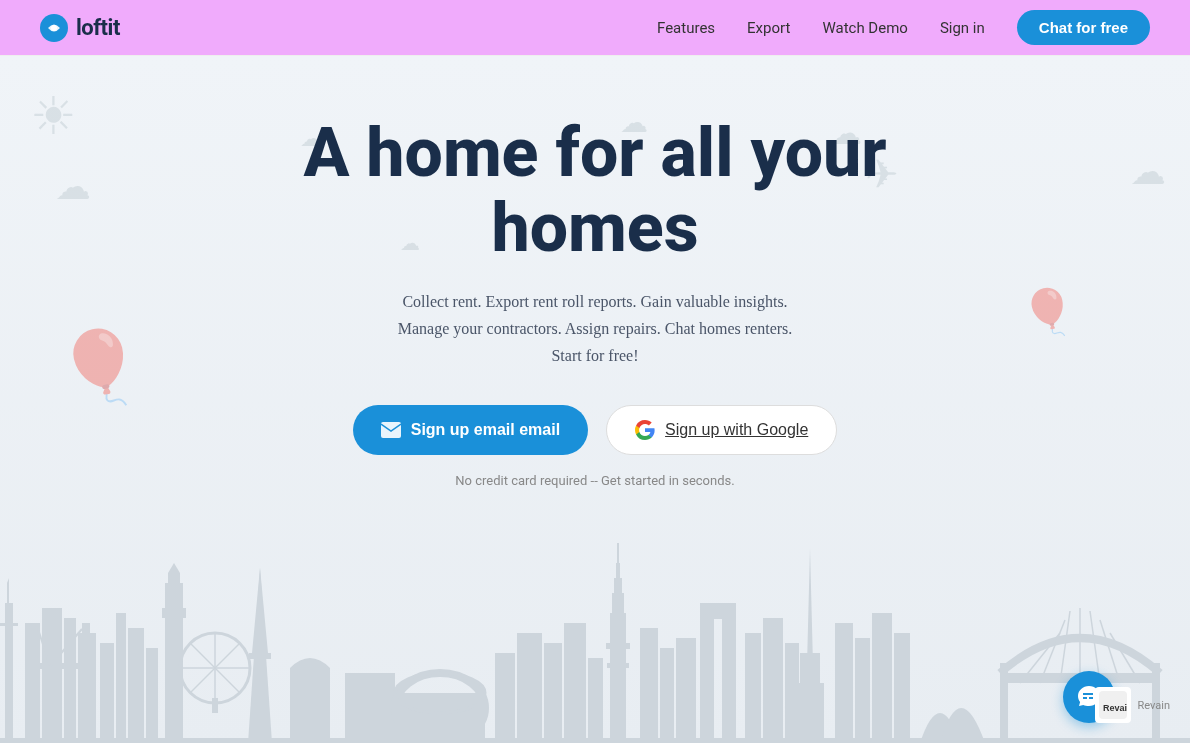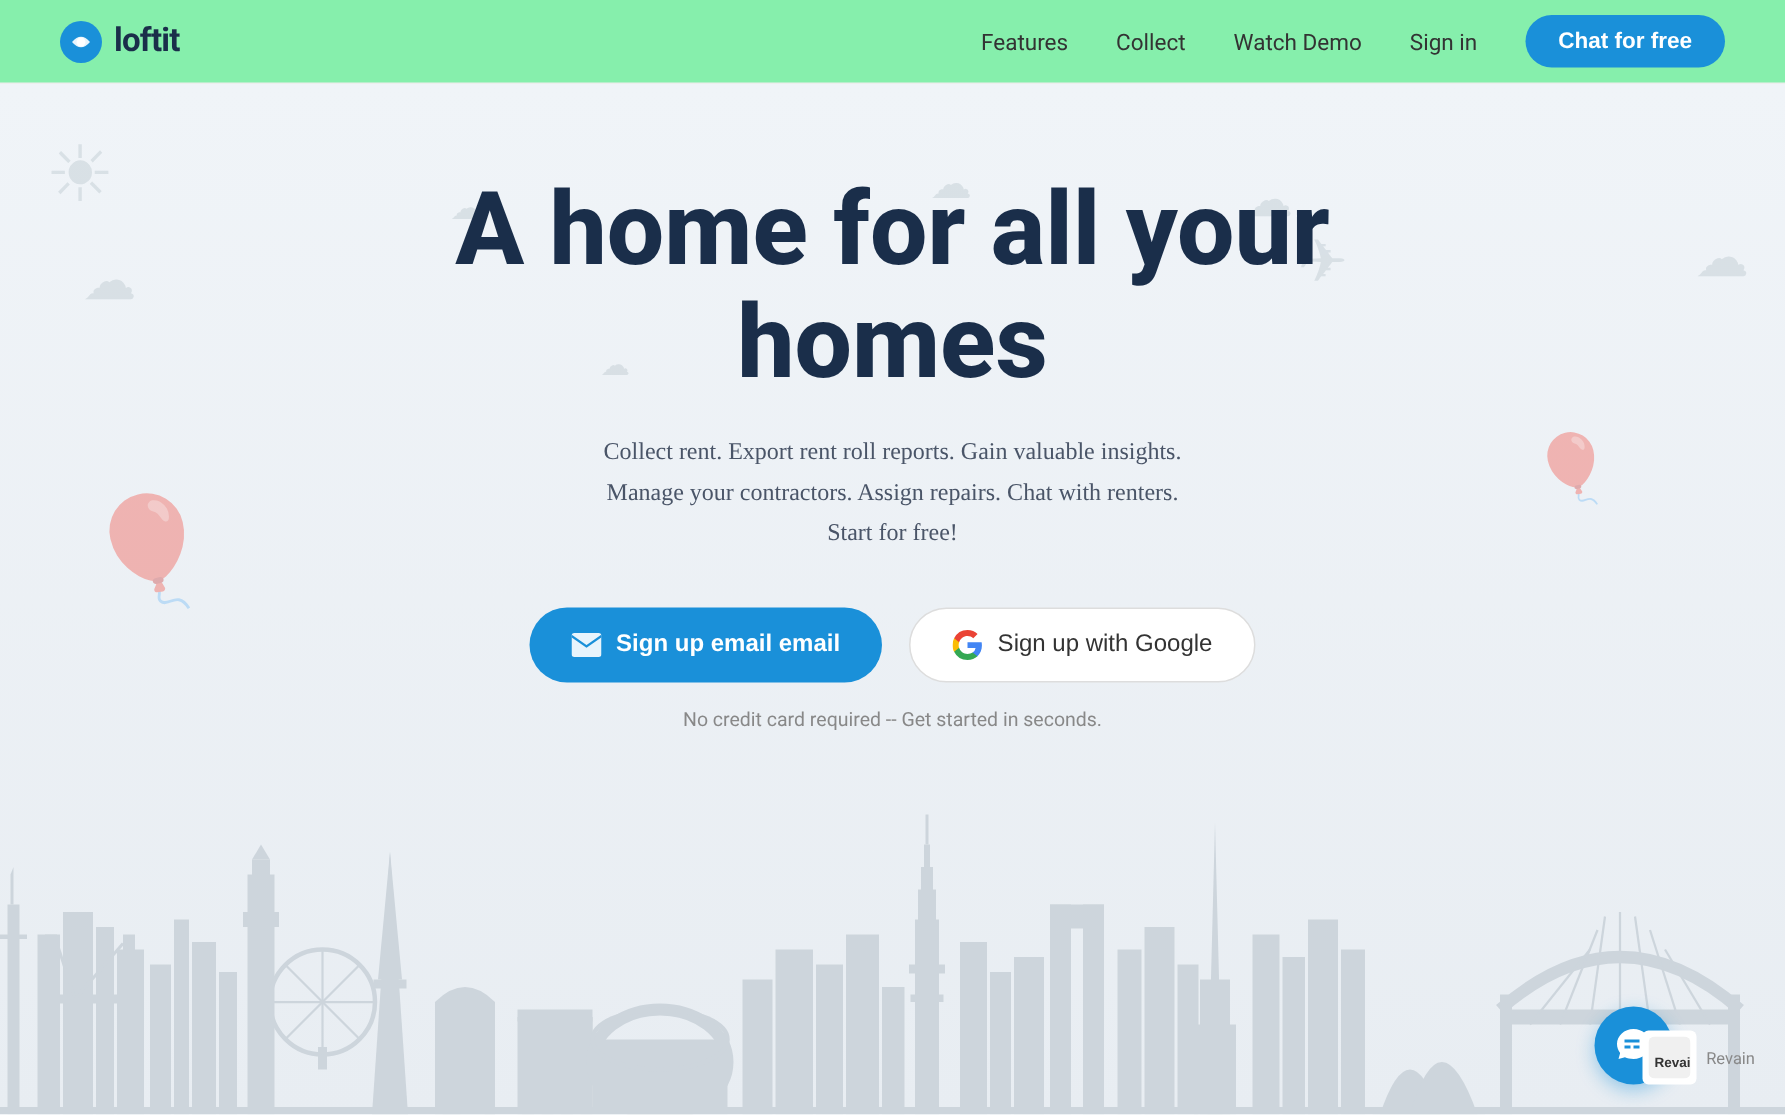--- a/index.html
+++ b/index.html
@@ -9,21 +9,21 @@
       width: 1190px;
       height: 743px;
       overflow: hidden;
       position: relative;
     }
 
     
     nav {
       position: relative;
       z-index: 10;
-      background: #86efac;
+      background: #f0abfc;
       display: flex;
       align-items: center;
       justify-content: space-between;
       padding: 0 40px;
       height: 56px;
       border-bottom: 1px solid #eee;
     }
     .logo {
       display: flex;
       align-items: center;
@@ -166,20 +166,21 @@
       color: #333;
       border: 1px solid #ddd;
       padding: 14px 28px;
       border-radius: 30px;
       font-size: 16px;
       font-weight: 500;
       cursor: pointer;
       display: flex;
       align-items: center;
       gap: 10px;
+      text-decoration: underline;
     }
     .hero-disclaimer {
       font-size: 13px;
       color: #888;
     }
 
     
     .google-g {
       width: 20px;
       height: 20px;
@@ -251,21 +252,21 @@
   <div class="logo">
     <svg class="logo-icon" viewBox="0 0 28 28" fill="none">
       <circle cx="14" cy="14" r="14" fill="#1a90d9"></circle>
       <path d="M8 14 Q14 7 20 14 Q14 21 8 14Z" fill="white" opacity="0.9"></path>
       <circle cx="14" cy="14" r="3" fill="white"></circle>
     </svg>
     <span class="logo-text">loftit</span>
   </div>
   <div class="nav-links">
     <a class="nav-link">Features</a>
-    <a class="nav-link">Collect</a>
+    <a class="nav-link">Export</a>
     <a class="nav-link">Watch Demo</a>
     <a class="nav-link">Sign in</a>
     <button class="btn-start">Chat for free</button>
   </div>
 </nav>
 
 <section class="hero">
 
   <span class="bg-icon sun-icon">☀</span>
   <span class="bg-icon cloud-tl">☁</span>
@@ -275,21 +276,21 @@
   <span class="bg-icon cloud-tr2">☁</span>
   <span class="bg-icon plane-icon">✈</span>
   <span class="bg-icon cloud-cr">☁</span>
   <span class="bg-icon balloon-icon">🎈</span>
   <span class="bg-icon balloon-r">🎈</span>
 
   <div class="hero-content">
     <h1 class="hero-title">A home for all your homes</h1>
     <div class="hero-desc">
       <p>Collect rent. Export rent roll reports. Gain valuable insights.</p>
-      <p>Manage your contractors. Assign repairs. Chat with renters.</p>
+      <p>Manage your contractors. Assign repairs. Chat homes renters.</p>
       <p>Start for free!</p>
     </div>
     <div class="hero-buttons">
       <button class="btn-email">
         <svg class="email-icon-svg" viewBox="0 0 20 16" fill="none">
           <rect x="0" y="0" width="20" height="16" rx="2" fill="white" opacity="0.9"></rect>
           <path d="M0 2 L10 9 L20 2" stroke="#1a90d9" stroke-width="1.5" fill="none"></path>
         </svg>
         <span>Sign up email email</span>
       </button>

